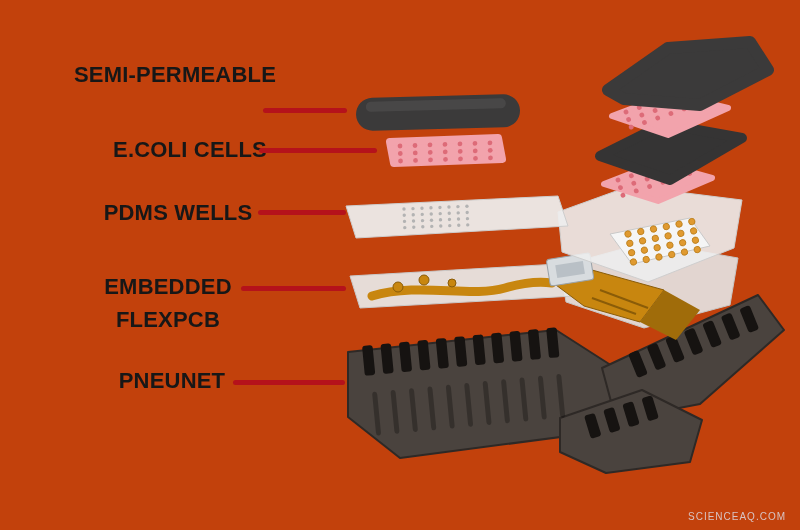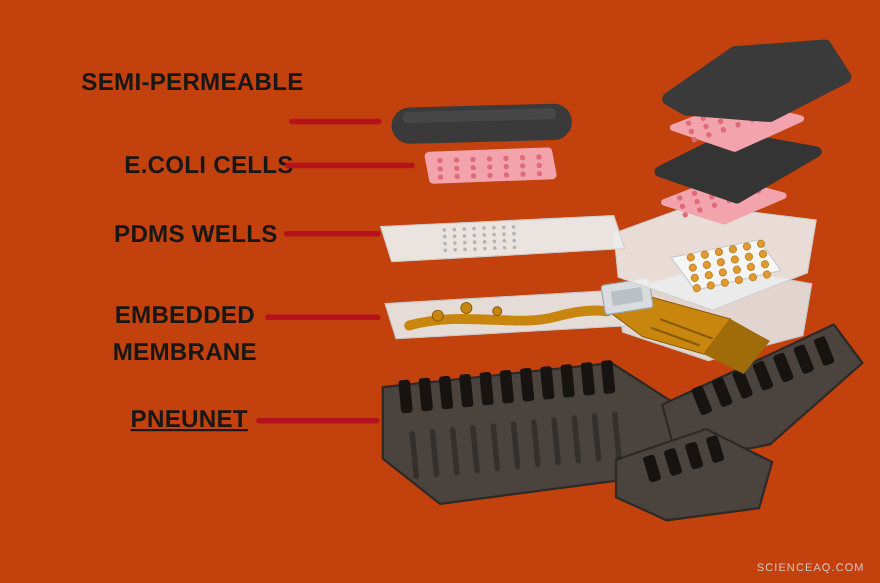--- a/index.html
+++ b/index.html
@@ -251,23 +251,23 @@
   </div>
   <div class="leader" style="left:259px;top:148px;width:118px;"></div>
 
   <div class="label" style="left:68px;top:201px;width:220px;line-height:24px;">
     <span>PDMS WELLS</span>
   </div>
   <div class="leader" style="left:258px;top:210px;width:88px;"></div>
 
   <div class="label" style="left:60px;top:270px;width:216px;">
     <span class="ln">EMBEDDED</span>
-    <span class="ln">MEMBRANE</span>
+    <span class="ln">FLEXPCB</span>
   </div>
   <div class="leader" style="left:241px;top:286px;width:105px;"></div>
 
-  <div class="label" style="left:62px;top:369px;width:220px;line-height:24px;text-decoration:underline;">
+  <div class="label" style="left:62px;top:369px;width:220px;line-height:24px;">
     <span>PNEUNET</span>
   </div>
   <div class="leader" style="left:233px;top:380px;width:112px;"></div>
 
   <div class="watermark">SCIENCEAQ.COM</div>
 </div>
 
 </body></html>

